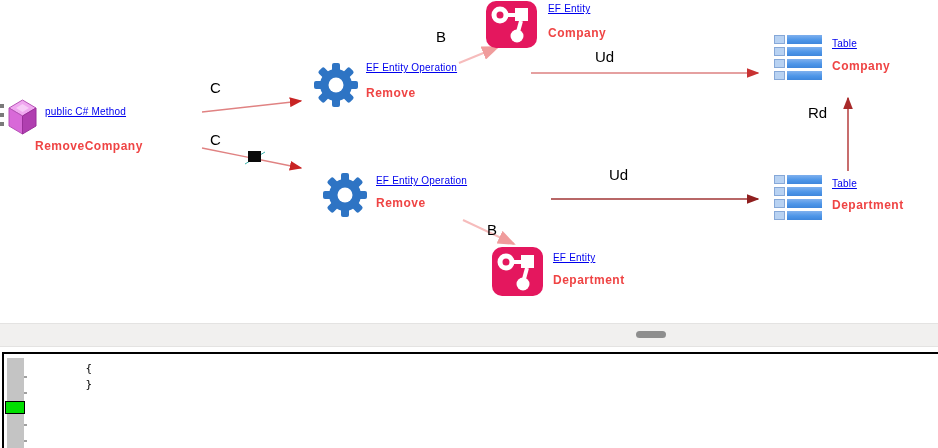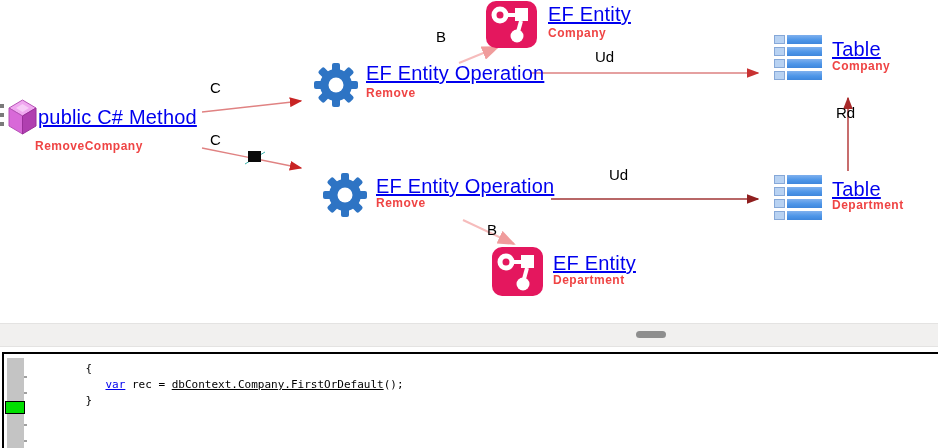--- a/index.html
+++ b/index.html
@@ -1,21 +1,21 @@
 <!DOCTYPE html>
 <html><head>
 <meta charset="utf-8">
 <style>
   html,body{margin:0;padding:0;background:#fff;}
   .screen{position:relative;width:938px;height:448px;background:#fff;overflow:hidden;
           font-family:"Liberation Sans","DejaVu Sans",sans-serif;}
   
   .diagram{position:absolute;left:0;top:0;width:938px;height:323px;background:#fff;}
   .edges{position:absolute;left:0;top:0;}
-  .node-link{position:absolute;font-size:20px;letter-spacing:.2px;color:#0000EE;
+  .node-link{position:absolute;font-size:10px;letter-spacing:.2px;color:#0000EE;
              text-decoration:underline;cursor:pointer;white-space:nowrap;}
   .node-name{position:absolute;font-size:12px;letter-spacing:.5px;color:#ef4444;white-space:nowrap;font-weight:bold;}
   .edge-label{position:absolute;font-size:15px;color:#000;white-space:nowrap;}
   .dot{position:absolute;width:4px;height:4px;background:#7A7A7A;}
   .icon{position:absolute;}
   .table-icon{position:absolute;width:48px;}
   .t-row{display:flex;height:9px;margin-bottom:3px;}
   .t-key{width:9px;background:#B8D2F2;border:1px solid #86A8D8;margin-right:2px;}
   .t-bar{flex:1;background:linear-gradient(180deg,#7FB0EE 0%,#4E96E8 55%,#3E86DC 100%);}
   .edge-marker{position:absolute;left:248px;top:151px;width:13px;height:11px;background:#0A0A0A;}
@@ -70,34 +70,34 @@
       <line x1="848" y1="171" x2="848" y2="98" stroke="#B03030" stroke-width="1.4" marker-end="url(#head-rd)"></line>
       <line x1="463" y1="220" x2="514" y2="244" stroke="#F6BCBC" stroke-width="2" marker-end="url(#head-pink)"></line>
     </svg>
 
     <div class="edge-marker"></div>
 
     <div class="edge-label" style="left:210px;top:79px">C</div>
     <div class="edge-label" style="left:210px;top:131px">C</div>
     <div class="edge-label" style="left:436px;top:28px">B</div>
     <div class="edge-label" style="left:595px;top:48px">Ud</div>
-    <div class="edge-label" style="left:836px;top:104px">Rd</div>
+    <div class="edge-label" style="left:808px;top:104px">Rd</div>
     <div class="edge-label" style="left:609px;top:166px">Ud</div>
     <div class="edge-label" style="left:487px;top:221px">B</div>
 
     <div class="dot" style="left:0;top:104px"></div>
     <div class="dot" style="left:0;top:113px"></div>
     <div class="dot" style="left:0;top:122px"></div>
     <svg class="icon" style="left:6px;top:98px" width="33" height="40" viewBox="0 0 33 40">
       <polygon points="16.5,2 30,10 16.5,18 3,10" fill="#F0A8F0" stroke="#B653B6" stroke-width="1"></polygon>
       <polygon points="3,10 16.5,18 16.5,36 3,28" fill="#D869D8" stroke="#B653B6" stroke-width="1"></polygon>
       <polygon points="30,10 16.5,18 16.5,36 30,28" fill="#B03FB0" stroke="#9A2F9A" stroke-width="1"></polygon>
       <polygon points="16.5,6 23,10 16.5,14 10,10" fill="#F7CCF7" stroke="none"></polygon>
     </svg>
-    <a class="node-link" style="left:38px;top:106px">public C# Method</a>
+    <a class="node-link" style="left:45px;top:106px">public C# Method</a>
     <div class="node-name" style="left:35px;top:139px">RemoveCompany</div>
 
     <svg class="icon" style="left:312px;top:61px" width="48" height="48" viewBox="0 0 48 48">
       <g fill="#2E74C4">
         <rect x="20" y="2" width="8" height="12" rx="2"></rect>
         <rect x="20" y="34" width="8" height="12" rx="2"></rect>
         <rect x="2" y="20" width="12" height="8" rx="2"></rect>
         <rect x="34" y="20" width="12" height="8" rx="2"></rect>
         <rect x="20" y="2" width="8" height="12" rx="2" transform="rotate(45 24 24)"></rect>
         <rect x="20" y="34" width="8" height="12" rx="2" transform="rotate(45 24 24)"></rect>
@@ -200,18 +200,17 @@
   <div class="codepanel">
     <div class="gutter">
       <div class="tick" style="top:18px"></div>
       <div class="tick" style="top:34px"></div>
       <div class="tick" style="top:66px"></div>
       <div class="tick" style="top:82px"></div>
       <div class="green-marker"></div>
     </div>
     <div class="code-lines" id="code-lines">
         <div class="code-line"><span>         </span><span class="seg-plain">{</span></div>
-        <div class="code-line"><span>            </span><span class="seg-keyword-link">var</span><span class="seg-plain"> rec = </span><span class="seg-link">dbContext.Company.FirstOrDefault</span><span class="seg-plain">();</span></div>
         <div class="code-line"><span>         </span><span class="seg-plain">}</span></div>
       </div>
   </div>
 
 </div>
 
 </body></html>

